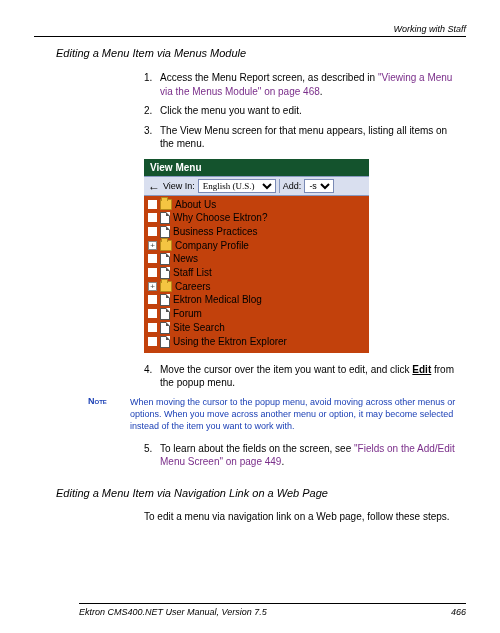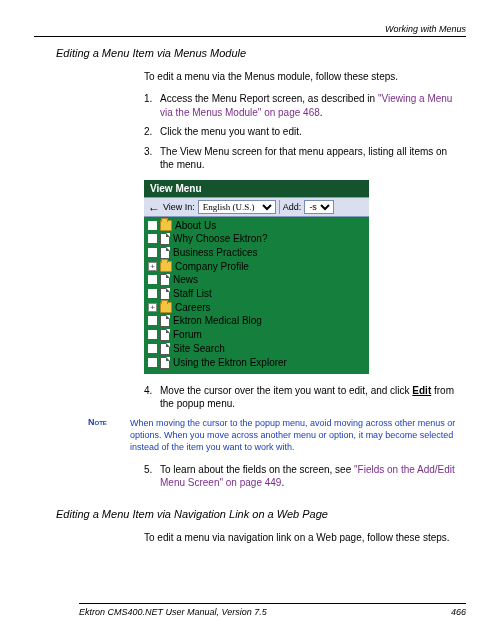--- a/index.html
+++ b/index.html
@@ -78,21 +78,21 @@
   .embed-toolbar .back { font-size: 12px; line-height: 1; color:#000; }
   .embed-toolbar select {
     font-size: 9px;
     height: 14px;
     background: #fff;
     border: 1px solid #7a8ab5;
   }
   .embed-toolbar .lang { width: 78px; font-family: Liberation Serif, serif; }
   .embed-toolbar .add { width: 30px; }
   .embed-toolbar .divider { width:1px; height:14px; background:#8899c0; }
-  .tree { background:#15803d; padding: 2px 4px 4px 4px; }
+  .tree { background:#c2410c; padding: 2px 4px 4px 4px; }
   .tree-row {
     display: flex;
     align-items: center;
     gap: 3px;
     padding: 1px 0;
     font-size: 10px;
     color: #000;
   }
   .tree-row .exp {
     width: 9px; height: 9px;
@@ -145,27 +145,26 @@
   .footer-row {
     display: flex;
     justify-content: space-between;
     font-style: italic;
     font-size: 9px;
   }
 </style>
 </head>
 <body>
 
-<div class="header-right">Working with Menus</div>
+<div class="header-right">Working with Staff</div>
 <hr class="hr">
 
 <div class="section-title">Editing a Menu Item via Menus Module</div>
 
 <div class="body-indent">
-  <p class="intro">To edit a menu via the Menus module, follow these steps.</p>
 
   <div class="step">
     <div class="num">1.</div>
     <div class="txt">
       <span>Access the Menu Report screen, as described in </span><span class="link">"Viewing a Menu via the Menus Module" on page 468</span><span>.</span>
     </div>
   </div>
 
   <div class="step">
     <div class="num">2.</div>

